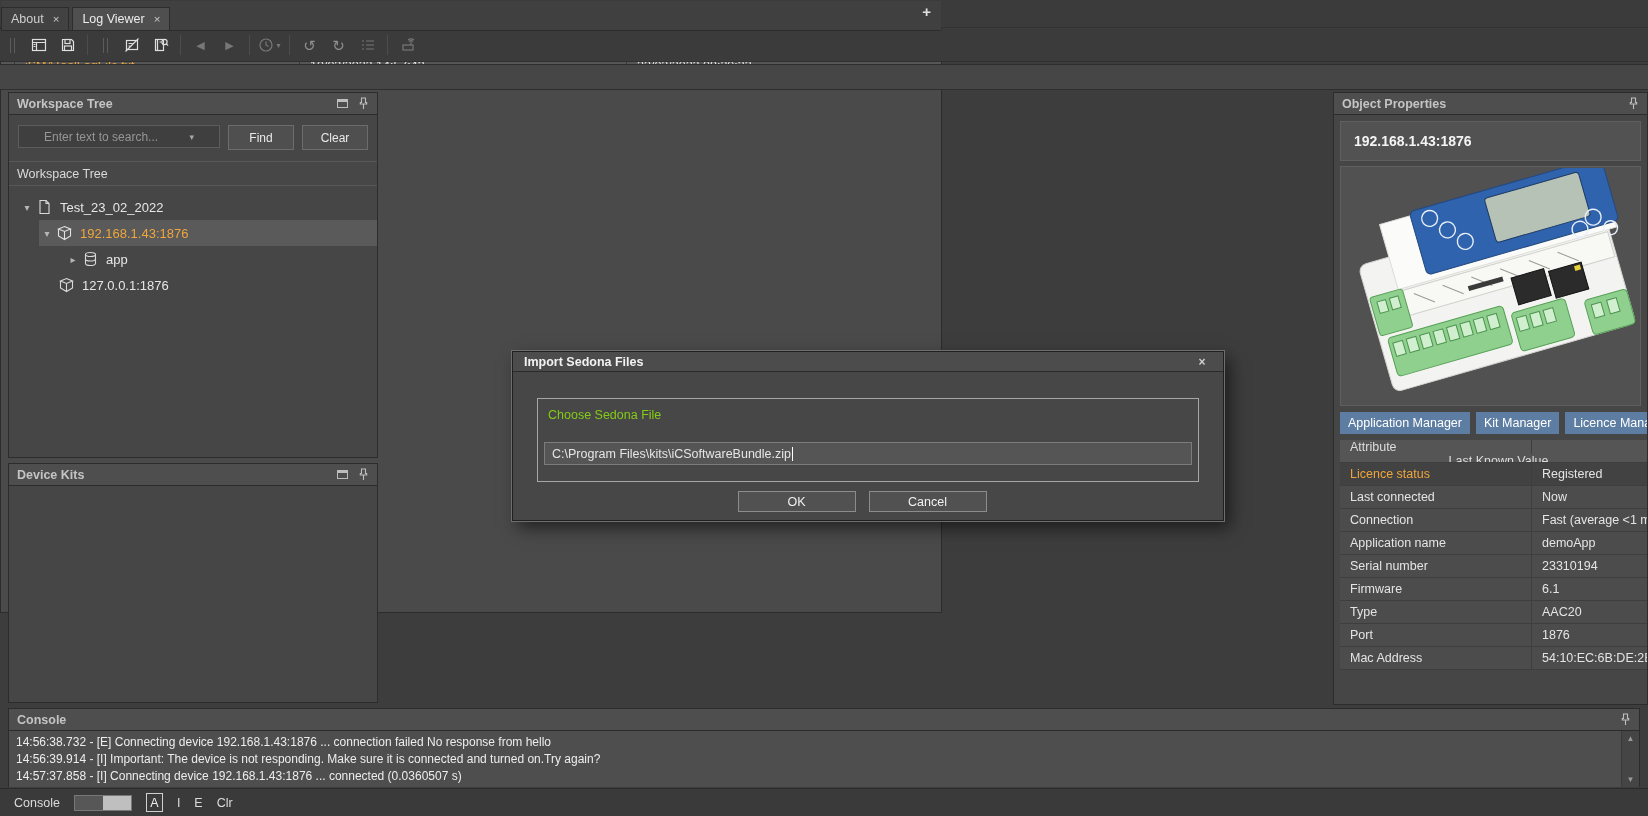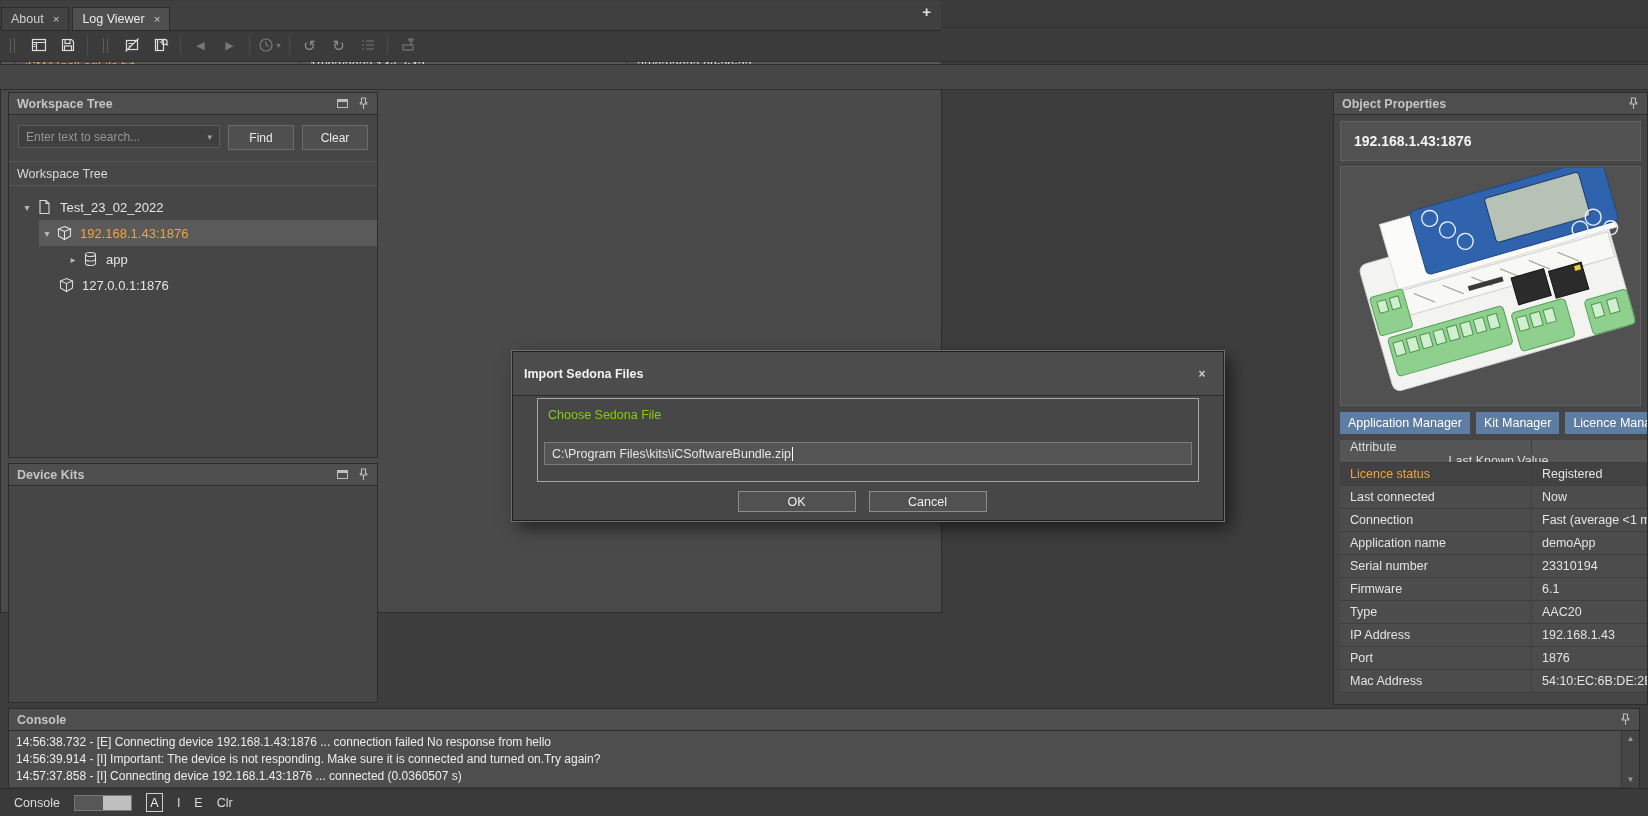--- a/index.html
+++ b/index.html
@@ -27,21 +27,21 @@
   
   .panel { position:absolute; background:#464646; border:1px solid #2C2C2C; }
   .panel-header { height:22px; background:#4E4E4E; border-bottom:1px solid #2C2C2C; display:flex; align-items:center; padding:0 8px; color:#C4C4C4; font-weight:bold; font-size:12.5px; }
   .ph-icons { margin-left:auto; display:flex; align-items:center; gap:10px; }
   .restore-box { width:11px; height:9px; border:1px solid #BDBDBD; border-top:3px solid #BDBDBD; display:inline-block; }
   .pin-svg { display:block; }
 
   
   #wt-panel { left:8px; top:92px; width:370px; height:366px; }
   .search-row { display:flex; gap:8px; padding:10px 9px 8px 9px; }
-  .search-box { flex:1; height:23px; background:#3F3F3F; border:1px solid #5C5C5C; display:flex; align-items:center; padding:0 7px; color:#969696; font-size:12px; }
+  .search-box { flex:1; height:23px; background:#3F3F3F; border:1px solid #5C5C5C; display:flex; align-items:center; padding:0 25px; color:#969696; font-size:12px; }
   .search-drop { margin-left:auto; color:#A8A8A8; font-size:9px; }
   .btn { width:66px; height:25px; background:#4F4F4F; border:1px solid #6C6C6C; color:#E9E9E9; font-size:12px; display:flex; align-items:center; justify-content:center; }
   .section-row { height:25px; margin-top:3px; border-bottom:1px solid #585858; border-top:1px solid #585858; display:flex; align-items:center; padding:0 8px; color:#DADADA; background:#474747; }
   .tree { padding-top:8px; font-size:13px; }
   .tree-row { height:26px; display:flex; align-items:center; color:#E6E6E6; }
   .tree-row .caret { width:16px; text-align:center; color:#B6B6B6; font-size:10px; flex:none; }
   .tree-icon { width:17px; height:16px; margin:0 7px 0 1px; flex:none; }
   .sel-band { margin-left:30px; flex:1; height:100%; background:#5A5A5A; display:flex; align-items:center; }
   .orange { color:#EFA63C; }
 
@@ -57,21 +57,21 @@
   .tab-add { position:absolute; right:10px; top:2px; color:#E0E0E0; font-size:15px; font-weight:bold; }
   .lt-header { display:flex; height:24px; background:#505050; border-bottom:1px solid #3A3A3A; align-items:center; color:#DDDDDD; }
   .lt-row { display:flex; height:23px; background:#565656; border-bottom:1px solid #3A3A3A; align-items:center; }
   .c-exp { width:14px; flex:none; text-align:center; color:#C6C6C6; font-size:9px; align-self:stretch; display:flex; align-items:center; justify-content:center; border-right:1px solid #3A3A3A; }
   .c-log { width:285px; flex:none; padding:0 10px; border-right:1px solid #3A3A3A; align-self:stretch; display:flex; align-items:center; }
   .c-mod { width:327px; flex:none; padding:0 10px; border-right:1px solid #3A3A3A; align-self:stretch; display:flex; align-items:center; }
   .c-cre { flex:1; padding:0 10px; display:flex; align-items:center; }
 
   
   .dialog { position:absolute; left:512px; top:351px; width:712px; height:170px; background:#474747; border:1px solid #202020; outline:1px solid #6E6E6E; box-shadow:6px 7px 16px rgba(0,0,0,0.55); z-index:50; }
-  .dialog-title { height:44px; background:#4C4C4C; border-bottom:1px solid #2A2A2A; display:flex; align-items:center; padding:0 11px; font-weight:bold; color:#F2F2F2; }
+  .dialog-title { height:20px; background:#4C4C4C; border-bottom:1px solid #2A2A2A; display:flex; align-items:center; padding:0 11px; font-weight:bold; color:#F2F2F2; }
   .dialog-close { margin-left:auto; color:#CFCFCF; font-size:12px; width:20px; text-align:center; }
   .groupbox { position:absolute; left:24px; right:24px; top:46px; height:84px; border:1px solid #A6A6A6; }
   .groupbox-label { padding:9px 0 0 10px; color:#84cc16; }
   .file-input { position:absolute; left:6px; right:6px; top:43px; height:23px; background:#555555; border:1px solid #7C7C7C; display:flex; align-items:center; padding:0 7px; color:#e5e5e5; }
   .text-caret { width:1px; height:14px; background:#FFFFFF; margin-left:1px; }
   .dialog-buttons { position:absolute; left:0; right:12px; top:139px; display:flex; justify-content:center; gap:13px; }
   .dialog-btn { width:118px; height:21px; background:#515151; border:1px solid #8C8C8C; color:#F0F0F0; display:flex; align-items:center; justify-content:center; }
 
   
   #op-panel { left:1333px; top:92px; width:315px; height:613px; overflow:hidden; }
@@ -382,24 +382,20 @@
     </div>
     <div class="op-tr">
       <div class="op-td-n">Firmware</div>
       <div class="op-td-v">6.1</div>
     </div>
     <div class="op-tr">
       <div class="op-td-n">Type</div>
       <div class="op-td-v">AAC20</div>
     </div>
     <div class="op-tr">
-      <div class="op-td-n">IP Address</div>
-      <div class="op-td-v">192.168.1.43</div>
-    </div>
-    <div class="op-tr">
       <div class="op-td-n">Port</div>
       <div class="op-td-v">1876</div>
     </div>
     <div class="op-tr">
       <div class="op-td-n">Mac Address</div>
       <div class="op-td-v">54:10:EC:6B:DE:2E</div>
     </div>
   </div>
 </div>
 

